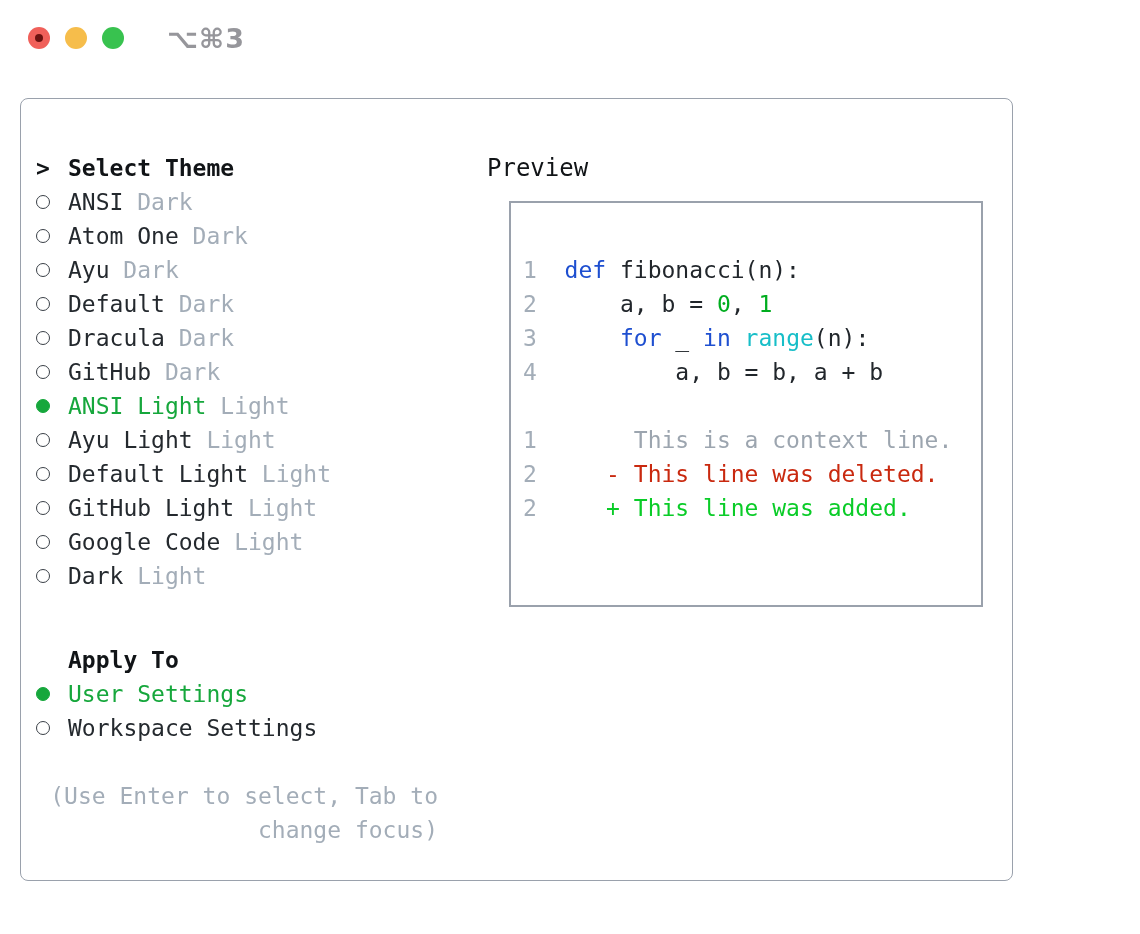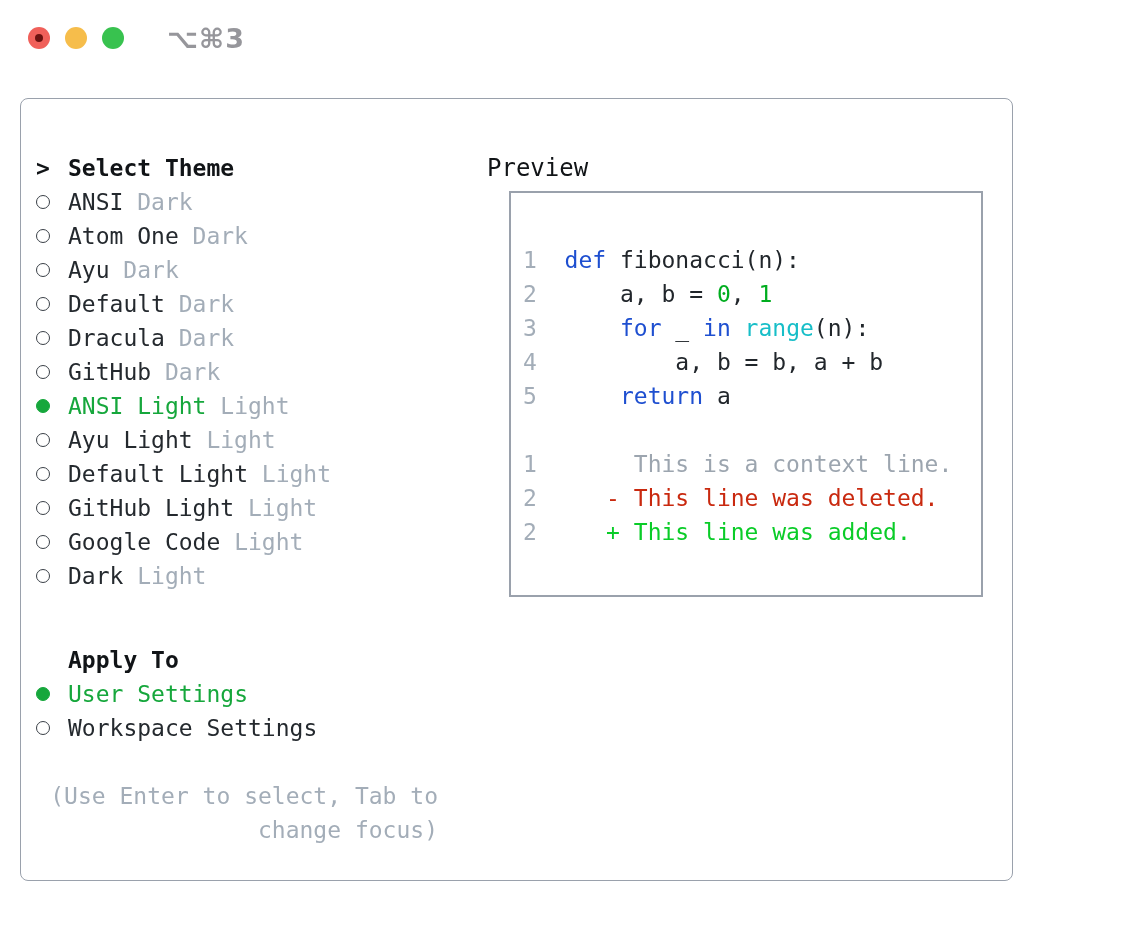--- a/index.html
+++ b/index.html
@@ -60,21 +60,21 @@
   .hint{
     margin-top:34px;color:var(--muted-gray);line-height:34px;
     max-width:402px;white-space:normal;text-align:right;
   }
   
   .preview-title{
     position:absolute;left:466px;top:52px;height:34px;display:flex;align-items:center;
     font-size:24px;font-weight:normal;color:#111417;
   }
   .preview-box{
-    position:absolute;left:488px;top:92px;width:474px;height:406px;
+    position:absolute;left:488px;top:102px;width:474px;height:406px;
     border:2px solid var(--border-gray);background:#fff;
     padding:50px 0 0 12px;overflow:hidden;
   }
   .code-line{height:34px;line-height:34px;font-size:23px;white-space:pre;}
   .tok-lineno{color:var(--muted-gray);}
   .tok-text{color:#21262B;}
   .tok-keyword{color:var(--keyword-blue);}
   .tok-number{color:var(--number-green);}
   .tok-function{color:var(--function-cyan);}
   .tok-context{color:#9CA5AF;}
@@ -132,21 +132,20 @@
       <div class="hint">(Use Enter to select, Tab to change focus)</div>
     </div>
 
     <div class="preview-title">Preview</div>
 
     <div class="preview-box">
         <div class="code-line"><span class="tok-lineno">1</span><span class="tok-text">  </span><span class="tok-keyword">def</span><span class="tok-text"> fibonacci(n):</span></div>
         <div class="code-line"><span class="tok-lineno">2</span><span class="tok-text">  </span><span class="tok-text">    a, b = </span><span class="tok-number">0</span><span class="tok-text">, </span><span class="tok-number">1</span></div>
         <div class="code-line"><span class="tok-lineno">3</span><span class="tok-text">  </span><span class="tok-text">    </span><span class="tok-keyword">for</span><span class="tok-text"> _ </span><span class="tok-keyword">in</span><span class="tok-text"> </span><span class="tok-function">range</span><span class="tok-text">(n):</span></div>
         <div class="code-line"><span class="tok-lineno">4</span><span class="tok-text">  </span><span class="tok-text">        a, b = b, a + b</span></div>
-        <div class="code-line"><span class="tok-lineno">5</span><span class="tok-text">  </span><span class="tok-text">    </span><span class="tok-keyword">return</span><span class="tok-text"> a</span></div>
         <div class="code-line"></div>
         <div class="code-line"><span class="tok-lineno">1</span><span class="tok-text">       </span><span class="tok-context">This is a context line.</span></div>
         <div class="code-line"><span class="tok-lineno">2</span><span class="tok-text">     </span><span class="tok-deleted">- This line was deleted.</span></div>
         <div class="code-line"><span class="tok-lineno">2</span><span class="tok-text">     </span><span class="tok-added">+ This line was added.</span></div>
       </div>
 
   </div>
 </div>
 
 </body></html>

